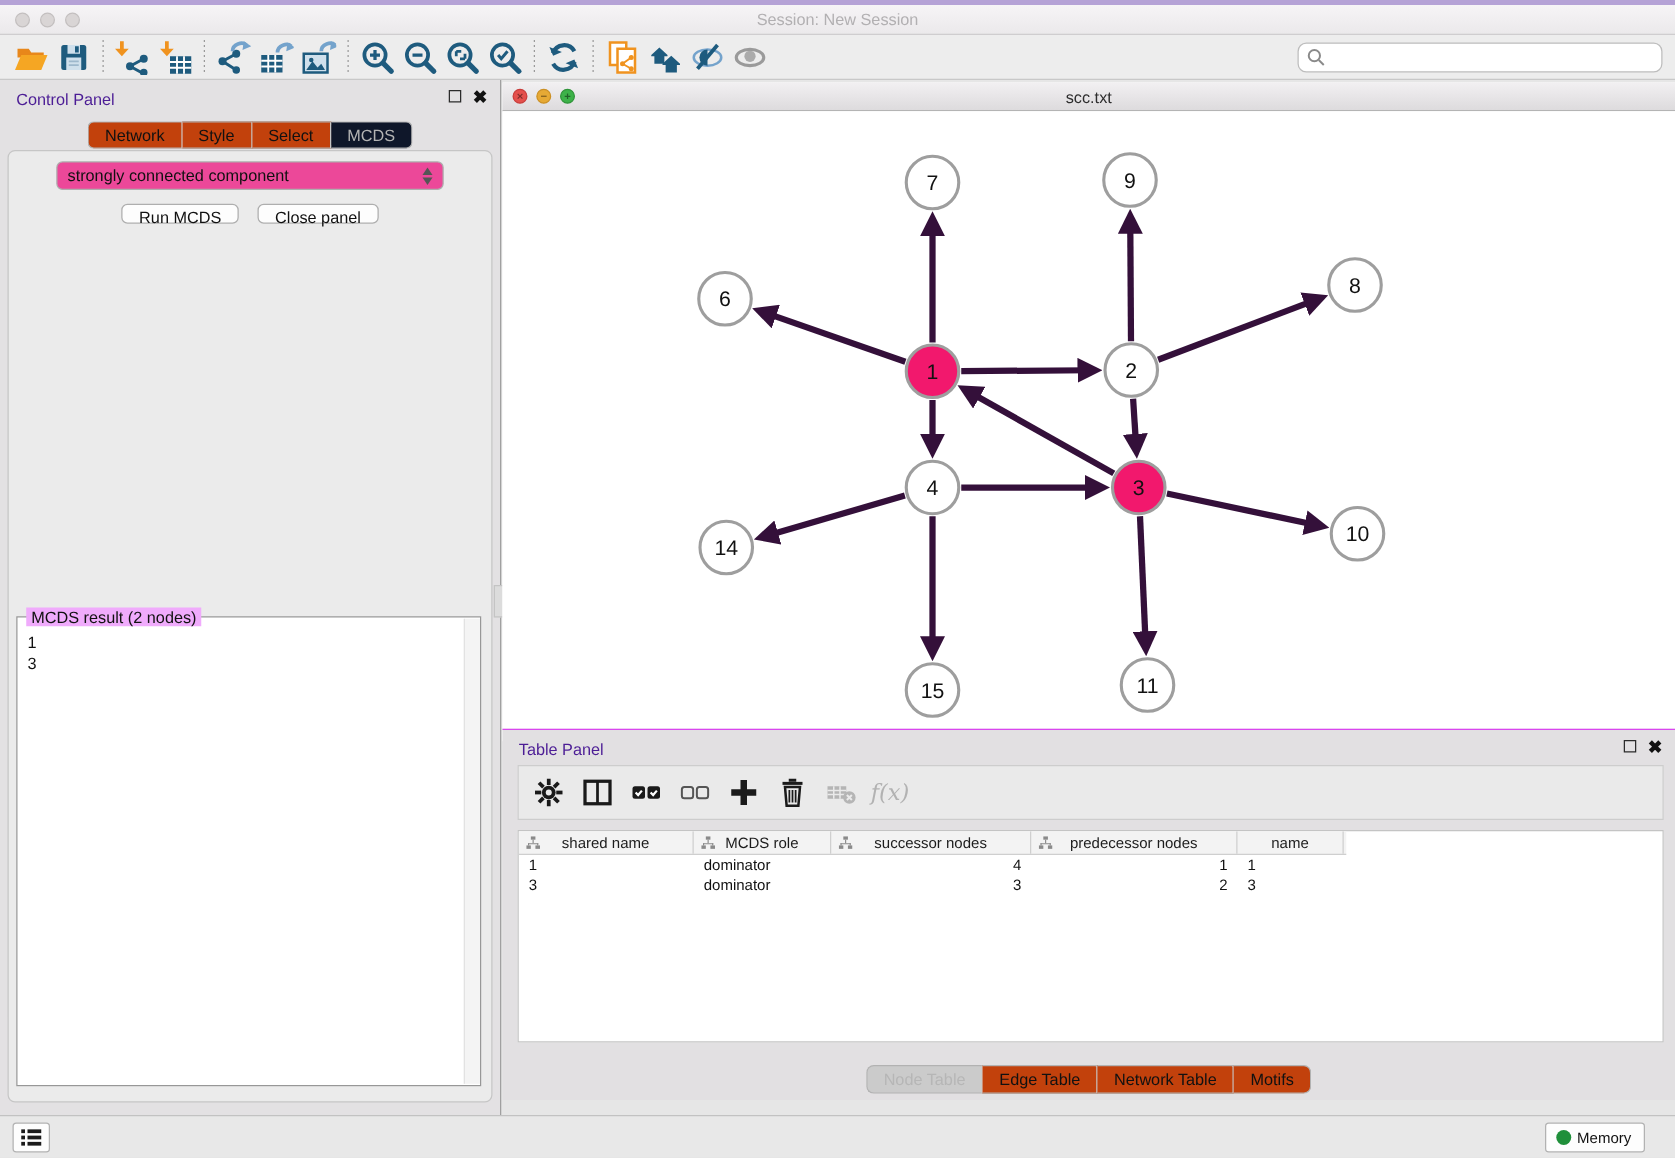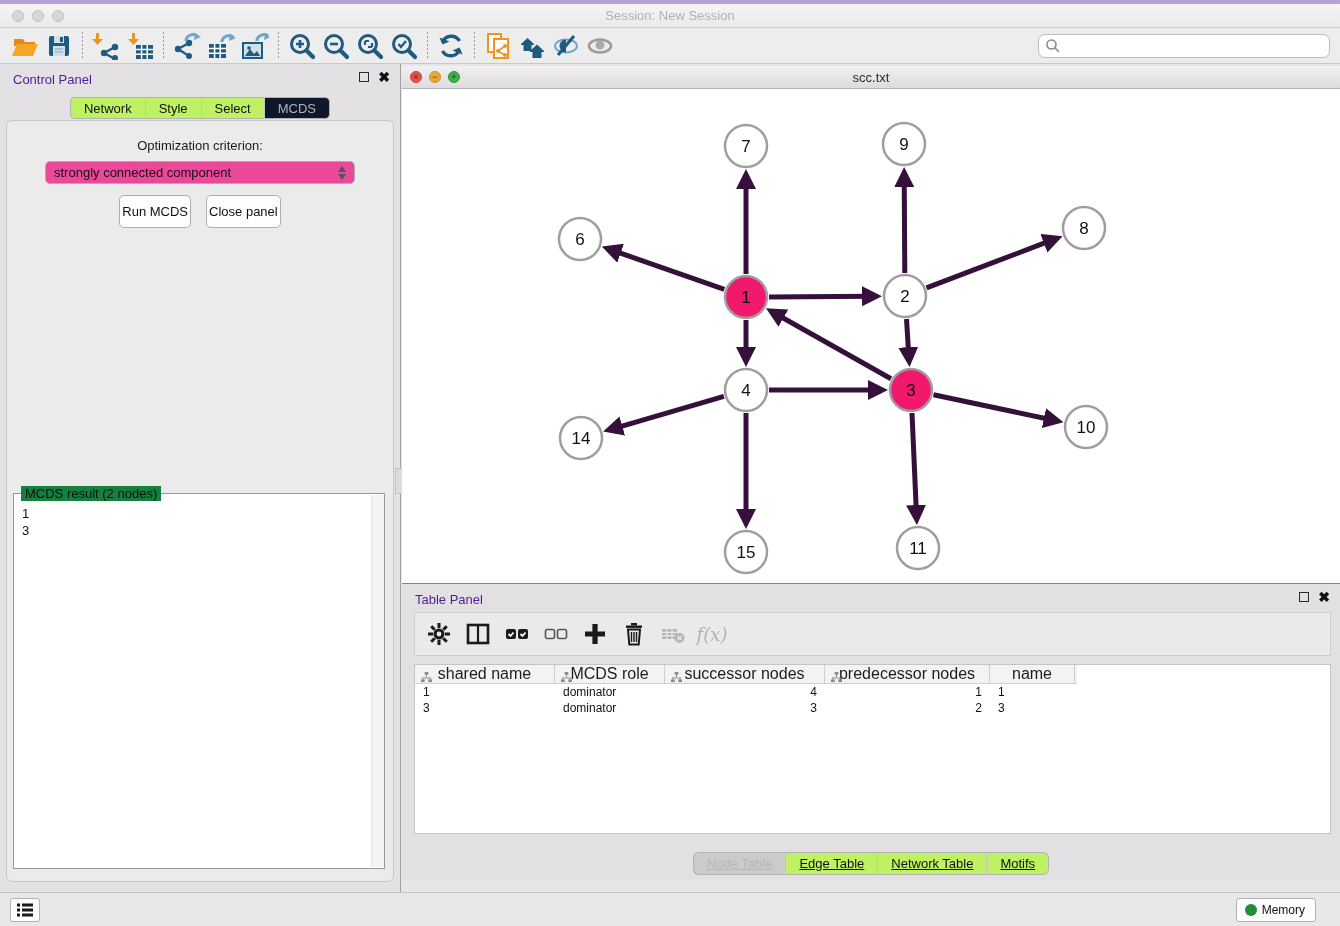--- a/index.html
+++ b/index.html
@@ -32,43 +32,43 @@
   
   .control-panel { position:absolute; left:0; top:64px; width:401px; height:828px;
     background:#e3e1e3; border-right:1px solid #a0a0a0; }
   .panel-header { position:relative; height:28px; }
   .panel-header .ph-title { position:absolute; left:13px; top:8px; font-size:13px; color:#4c1d95; }
   .ph-icons { position:absolute; right:10px; top:7px; display:flex; gap:9px; align-items:center; }
   .float-box { width:10px; height:10px; border:1.6px solid #2b2b2b; }
   .close-x { font-size:14px; font-weight:bold; color:#111; line-height:12px; }
 
   .seg-tabs { display:flex; justify-content:center; margin-top:5px; }
-  .seg { height:22px; line-height:21px; padding:0 13px; font-size:13px; background:#bef264; color:#111;
+  .seg { height:22px; line-height:21px; padding:0 13px; font-size:13px; background:#c2410c; color:#111;
     border-top:1px solid #b2b2b2; border-bottom:1px solid #b2b2b2; border-right:1px solid #c6c6c6; }
   .seg:first-child { border-left:1px solid #b2b2b2; border-radius:5px 0 0 5px; }
   .seg:last-child { border-right:1px solid #b2b2b2; border-radius:0 5px 5px 0; }
   .seg.active { background:#0f172a; color:#b3b3b3; }
 
   .cp-inner { position:absolute; left:6px; right:6px; top:56px; bottom:10px;
     background:#ebebeb; border:1px solid #c6c6c6; border-radius:6px; }
   .opt-label { text-align:center; margin-top:17px; font-size:13px; color:#1a1a1a; }
   .dropdown { position:relative; width:310px; height:23px; margin:8px auto 0; background:#ec4899;
     border:1px solid #aeaeae; border-radius:5px; font-size:13px; line-height:21px; padding-left:8px; color:#111; }
   .stepper { position:absolute; right:7px; top:3px; width:9px; height:16px; }
   .stepper::before { content:""; position:absolute; top:1px; left:0; border-left:4.5px solid transparent;
     border-right:4.5px solid transparent; border-bottom:6px solid #555; }
   .stepper::after { content:""; position:absolute; bottom:1px; left:0; border-left:4.5px solid transparent;
     border-right:4.5px solid transparent; border-top:6px solid #555; }
   .btn-row { display:flex; justify-content:center; gap:15px; margin-top:11px; }
-  .mac-btn { height:33px; padding:0 2px; font-size:13px; color:#111; background:#fdfdfd;
+  .mac-btn { height:16px; padding:0 13px; font-size:13px; color:#111; background:#fdfdfd;
     border:1px solid #aeaeae; border-radius:5px; line-height:20px; }
 
   .mcds-fieldset { position:absolute; left:6px; right:8px; top:372px; bottom:12px;
     border:1px solid #979797; background:#fff; }
-  .mcds-legend { position:absolute; top:-8px; left:7px; background:#15803d; padding:0 4px;
+  .mcds-legend { position:absolute; top:-8px; left:7px; background:#f0abfc; padding:0 4px;
     font-size:13px; color:#111; }
   .mcds-list { position:absolute; left:0; top:3px; right:14px; bottom:0; padding:8px 0 0 8px;
     font-size:13px; color:#111; line-height:17px; }
   .mcds-scroll { position:absolute; right:0; top:1px; bottom:1px; width:13px; background:#f4f4f4;
     border-left:1px solid #e2e2e2; }
 
   
   .net-window { position:absolute; left:402px; top:66px; right:0; height:527px; background:#fff; }
   .net-titlebar { position:relative; height:23px; background:linear-gradient(#f2f0f2,#dddbdd);
     border-bottom:1px solid #b4b4b4; }
@@ -84,29 +84,29 @@
   
   .table-panel { position:absolute; left:402px; top:583px; right:0; height:297px; background:#e2e0e2;
     border-top:1px solid #d946ef; }
   .tp-toolbar { position:absolute; left:12px; right:9px; top:28px; height:44px; background:#eaeaea;
     border:1px solid #cdcdcd; display:flex; align-items:center; gap:7px; padding-left:8px; }
   .tp-btn { width:32px; height:32px; display:flex; align-items:center; justify-content:center; }
   .fx-label { font-family:"DejaVu Serif", serif; font-style:italic; font-size:18px; color:#b2b2b2; }
   .tbl { position:absolute; left:12px; right:9px; top:80px; height:170px; background:#fff;
     border:1px solid #c4c4c4; overflow:hidden; }
   .tbl-head { display:flex; height:19px; background:#f3f3f3; border-bottom:1px solid #cfcfcf; width:662px; }
-  .th { position:relative; height:100%; border-right:1px solid #cfcfcf; font-size:16px; color:#1c1c1c;
+  .th { position:relative; height:100%; border-right:1px solid #cfcfcf; font-size:12px; color:#1c1c1c;
     display:flex; align-items:center; justify-content:center; }
   .th .hicon { position:absolute; left:6px; top:4px; }
   .tbl-row { display:flex; height:16px; width:662px; }
   .td { font-size:12px; color:#111; line-height:16px; padding:0 8px; white-space:nowrap; overflow:hidden; }
   .td.r { text-align:right; }
 
   .tp-tabs { position:absolute; left:0; right:0; top:268px; display:flex; justify-content:center; }
-  .tp-tabs .seg { height:23px; line-height:22px;text-decoration:underline; }
+  .tp-tabs .seg { height:23px; line-height:22px; }
   .tp-tabs .seg:first-child { border-radius:6px 0 0 6px; }
   .tp-tabs .seg:last-child { border-radius:0 6px 6px 0; }
   .tp-tabs .seg.active { background:#cbcbcb; color:#b6b6b6; }
 
   
   .status-bar { position:absolute; left:0; bottom:0; width:100%; height:34px; background:#e8e8e8;
     border-top:1px solid #c2c2c2; }
   .list-btn { position:absolute; left:10px; top:5px; width:30px; height:24px; background:#fdfdfd;
     border:1px solid #b2b2b2; border-radius:3px; display:flex; align-items:center; justify-content:center; }
   .memory-btn { position:absolute; right:24px; top:5px; height:24px; padding:0 10px 0 8px; background:#fdfdfd;
@@ -276,21 +276,20 @@
       <span class="close-x">✖</span>
     </span>
   </div>
   <div class="seg-tabs" id="cp-tabs">
       <div class="seg">Network</div>
       <div class="seg">Style</div>
       <div class="seg">Select</div>
       <div class="seg active">MCDS</div>
     </div>
   <div class="cp-inner">
-    <div class="opt-label">Optimization criterion:</div>
     <div class="dropdown">
       <span>strongly connected component</span>
       <span class="stepper"></span>
     </div>
     <div class="btn-row">
       <button class="mac-btn">Run MCDS</button>
       <button class="mac-btn">Close panel</button>
     </div>
     <div class="mcds-fieldset">
       <span class="mcds-legend">MCDS result (2 nodes)</span>

